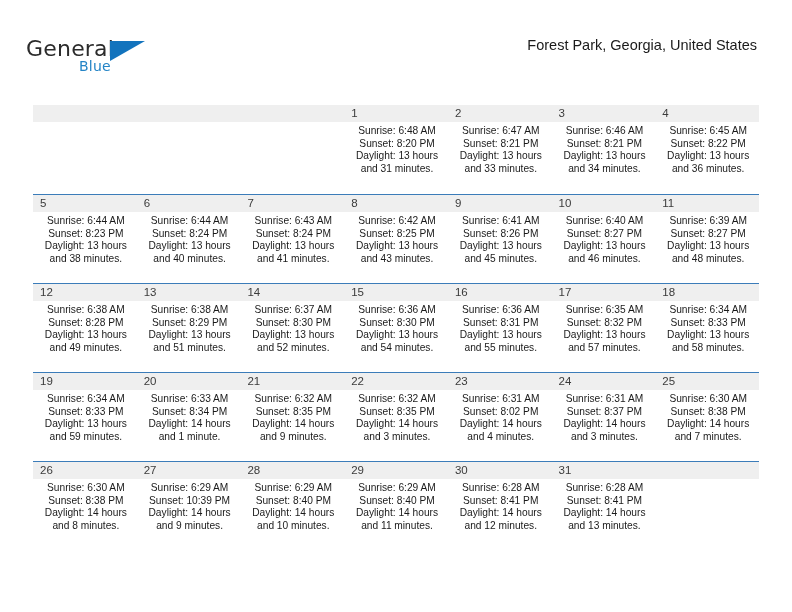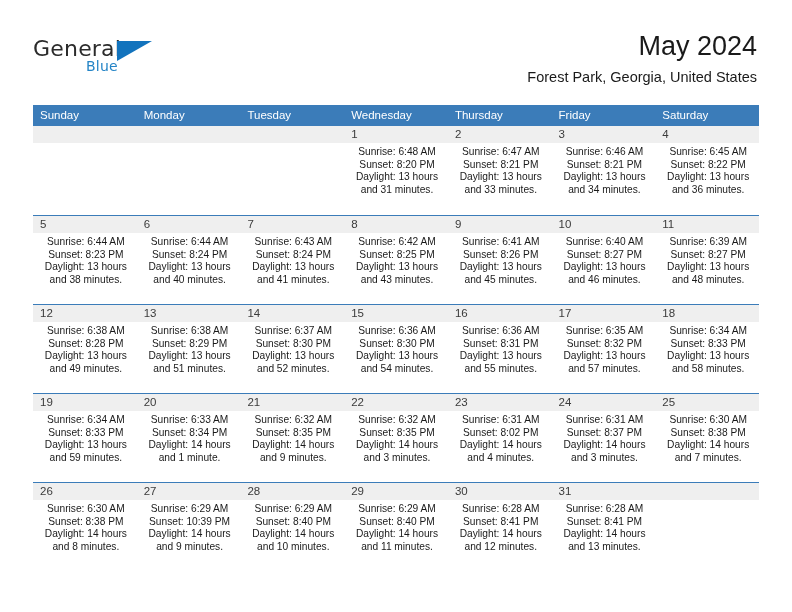--- a/index.html
+++ b/index.html
@@ -24,21 +24,21 @@
   
   .header {
     position: absolute;
     left: 0;
     top: 0;
     width: 792px;
     height: 100px;
   }
   .logo {
     position: absolute;
-    left: 33px;
+    left: 26px;
     top: 36px;
     width: 180px;
     height: 48px;
   }
   .logo-general {
     position: absolute;
     left: 0;
     top: 0;
     font-size: 22px;
     letter-spacing: 0.2px;
@@ -154,35 +154,25 @@
 
 <div class="page">
 
   <div class="header">
     <div class="logo">
       <span class="logo-general">General</span>
       <span class="logo-triangle"></span>
       <span class="logo-blue">Blue</span>
     </div>
     <div class="title-block">
-      <div class="cal-title">May 2024</div>
       <div class="cal-subtitle">Forest Park, Georgia, United States</div>
     </div>
   </div>
 
   <div class="calendar">
-    <div class="weekday-row">
-      <div class="weekday-cell">Sunday</div>
-      <div class="weekday-cell">Monday</div>
-      <div class="weekday-cell">Tuesday</div>
-      <div class="weekday-cell">Wednesday</div>
-      <div class="weekday-cell">Thursday</div>
-      <div class="weekday-cell">Friday</div>
-      <div class="weekday-cell">Saturday</div>
-    </div>
 
     <div class="week-row first">
       <div class="day-cell empty">
         <div class="day-number-strip"></div>
       </div>
       <div class="day-cell empty">
         <div class="day-number-strip"></div>
       </div>
       <div class="day-cell empty">
         <div class="day-number-strip"></div>

